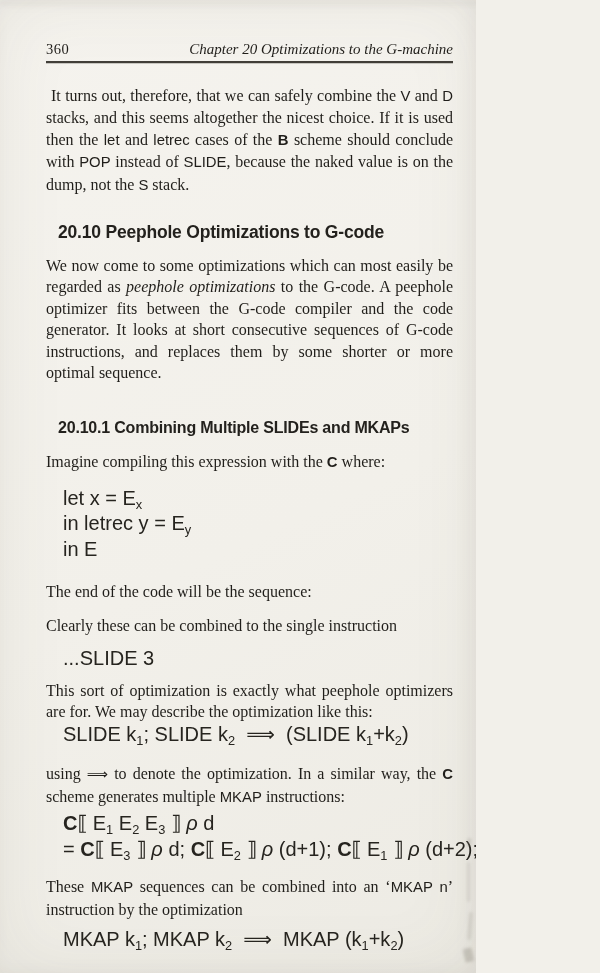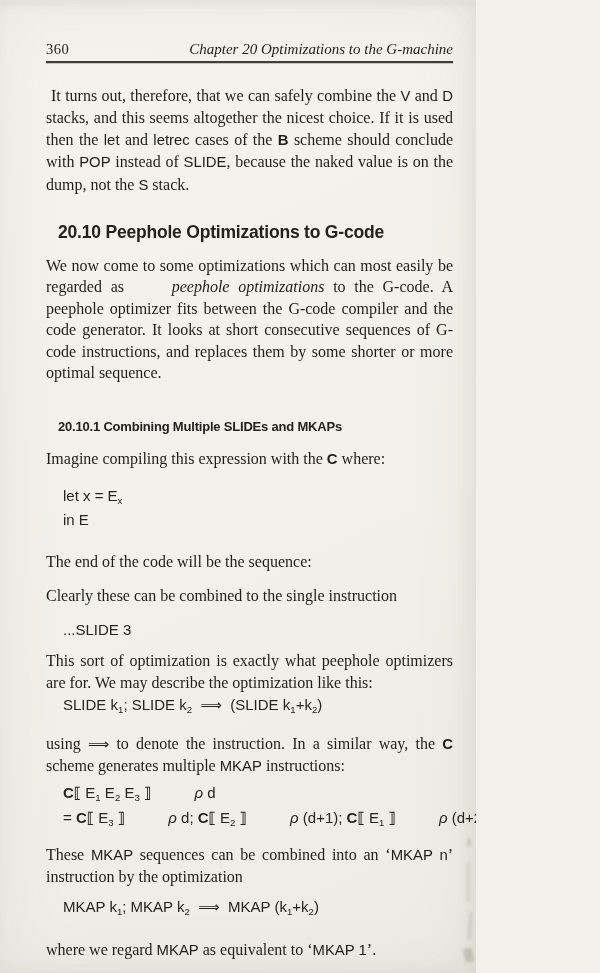--- a/index.html
+++ b/index.html
@@ -19,28 +19,28 @@
   .running { font-style:italic; font-size:15px; }
   .rule { border-bottom:2.2px solid #413e38; margin-top:4px; box-shadow:0 1px 0 rgba(65,62,56,.25); }
   p { margin:0; font-size:16px; line-height:21.4px; text-align:justify; }
   p .sg-s, p .sg-b { font-size:.93em; }
   .p-indent { text-indent:5px; }
   .sec, .sub {
     font-family:"Liberation Sans","DejaVu Sans",sans-serif;
     font-weight:bold; margin:12px; letter-spacing:-.2px; color:#23211d;
   }
   .sec { font-size:17.5px; margin-top:26px; }
-  .sub { font-size:13px; margin-top:36px; }
+  .sub { font-size:16px; margin-top:36px; }
   .code {
     font-family:"Liberation Sans","DejaVu Sans",sans-serif;
-    font-size:15px; line-height:19.5px; margin-left:17px; color:#26241f;
+    font-size:20px; line-height:19.5px; margin-left:17px; color:#26241f;
   }
   .cline { white-space:pre; }
   .sg-r { }
-  .sg-i { font-style:italic;margin-left:39px; }
+  .sg-i { font-style:italic; }
   .sg-s { font-family:"Liberation Sans","DejaVu Sans",sans-serif; }
   .sg-b { font-family:"Liberation Sans","DejaVu Sans",sans-serif; font-weight:bold; }
   .sg-u { font-family:"Liberation Sans","DejaVu Sans",sans-serif; font-size:.64em; vertical-align:-0.32em; }
   
   .m-p1{margin-top:22px;} .m-p2{margin-top:11px;} .m-imagine{margin-top:14px;}
   .m-codelet{margin-top:15px;} .m-endcode{margin-top:21px;} .m-slide21{margin-top:13px;}
   .m-clearly{margin-top:13px;} .m-slide3{margin-top:13px;} .m-thissort{margin-top:11px;}
   .m-fslide{margin-top:2px;} .m-using{margin-top:13px;} .m-cscheme{margin-top:6px;}
   .m-these{margin-top:11px;} .m-fmkap{margin-top:10px;} .m-where{margin-top:17px;}
   .smudge { position:absolute; background:#8a857a; filter:blur(1.5px); opacity:.28; border-radius:2px; }
@@ -66,39 +66,40 @@
   <h1 class="sec">20.10  Peephole Optimizations to G-code</h1>
 
   <p class="m-p2"><span class="sg-r">We now come to some optimizations which can most easily be regarded as </span><span class="sg-i">peephole optimizations</span><span class="sg-r"> to the G-code. A peephole optimizer fits between the G-code compiler and the code generator. It looks at short consecutive sequences of G-code instructions, and replaces them by some shorter or more optimal sequence.</span></p>
 
   <h2 class="sub">20.10.1  Combining Multiple SLIDEs and MKAPs</h2>
 
   <p class="m-imagine"><span class="sg-r">Imagine compiling this expression with the </span><span class="sg-b">C</span><span class="sg-r"> where:</span></p>
 
   <div class="code m-codelet">
       <div class="cline"><span class="sg-s">let x = E</span><span class="sg-u">x</span></div>
+      <div class="cline"><span class="sg-s">in letrec y = E</span><span class="sg-u">y</span></div>
       <div class="cline"><span class="sg-s">in E</span></div>
     </div>
 
   <p class="m-endcode"><span class="sg-r">The end of the code will be the sequence:</span></p>
 
 
   <p class="m-clearly"><span class="sg-r">Clearly these can be combined to the single instruction</span></p>
 
   <div class="code m-slide3">
       <div class="cline"><span class="sg-s">...SLIDE 3</span></div>
     </div>
 
   <p class="m-thissort"><span class="sg-r">This sort of optimization is exactly what peephole optimizers are for. We may describe the optimization like this:</span></p>
 
   <div class="code m-fslide">
       <div class="cline"><span class="sg-s">SLIDE k</span><span class="sg-u">1</span><span class="sg-s">; SLIDE k</span><span class="sg-u">2</span><span class="sg-s">  ⟹  (SLIDE k</span><span class="sg-u">1</span><span class="sg-s">+k</span><span class="sg-u">2</span><span class="sg-s">)</span></div>
     </div>
 
-  <p class="m-using"><span class="sg-r">using </span><span class="sg-s">⟹</span><span class="sg-r"> to denote the instruction. In a similar way, the </span><span class="sg-b">C</span><span class="sg-r"> scheme generates multiple </span><span class="sg-s">MKAP</span><span class="sg-r"> instructions:</span></p>
+  <p class="m-using"><span class="sg-r">using </span><span class="sg-s">⟹</span><span class="sg-r"> to denote the optimization. In a similar way, the </span><span class="sg-b">C</span><span class="sg-r"> scheme generates multiple </span><span class="sg-s">MKAP</span><span class="sg-r"> instructions:</span></p>
 
   <div class="code m-cscheme">
       <div class="cline"><span class="sg-b">C⟦</span><span class="sg-s"> E</span><span class="sg-u">1</span><span class="sg-s"> E</span><span class="sg-u">2</span><span class="sg-s"> E</span><span class="sg-u">3</span><span class="sg-s"> </span><span class="sg-b">⟧</span><span class="sg-s"> </span><span class="sg-i">ρ</span><span class="sg-s"> d</span></div>
       <div class="cline"><span class="sg-s">= </span><span class="sg-b">C⟦</span><span class="sg-s"> E</span><span class="sg-u">3</span><span class="sg-s"> </span><span class="sg-b">⟧</span><span class="sg-s"> </span><span class="sg-i">ρ</span><span class="sg-s"> d; </span><span class="sg-b">C⟦</span><span class="sg-s"> E</span><span class="sg-u">2</span><span class="sg-s"> </span><span class="sg-b">⟧</span><span class="sg-s"> </span><span class="sg-i">ρ</span><span class="sg-s"> (d+1); </span><span class="sg-b">C⟦</span><span class="sg-s"> E</span><span class="sg-u">1</span><span class="sg-s"> </span><span class="sg-b">⟧</span><span class="sg-s"> </span><span class="sg-i">ρ</span><span class="sg-s"> (d+2); MKAP; MKAP</span></div>
     </div>
 
   <p class="m-these"><span class="sg-r">These </span><span class="sg-s">MKAP</span><span class="sg-r"> sequences can be combined into an ‘</span><span class="sg-s">MKAP n</span><span class="sg-r">’ instruction by the optimization</span></p>
 
   <div class="code m-fmkap">
       <div class="cline"><span class="sg-s">MKAP k</span><span class="sg-u">1</span><span class="sg-s">; MKAP k</span><span class="sg-u">2</span><span class="sg-s">  ⟹  MKAP (k</span><span class="sg-u">1</span><span class="sg-s">+k</span><span class="sg-u">2</span><span class="sg-s">)</span></div>

